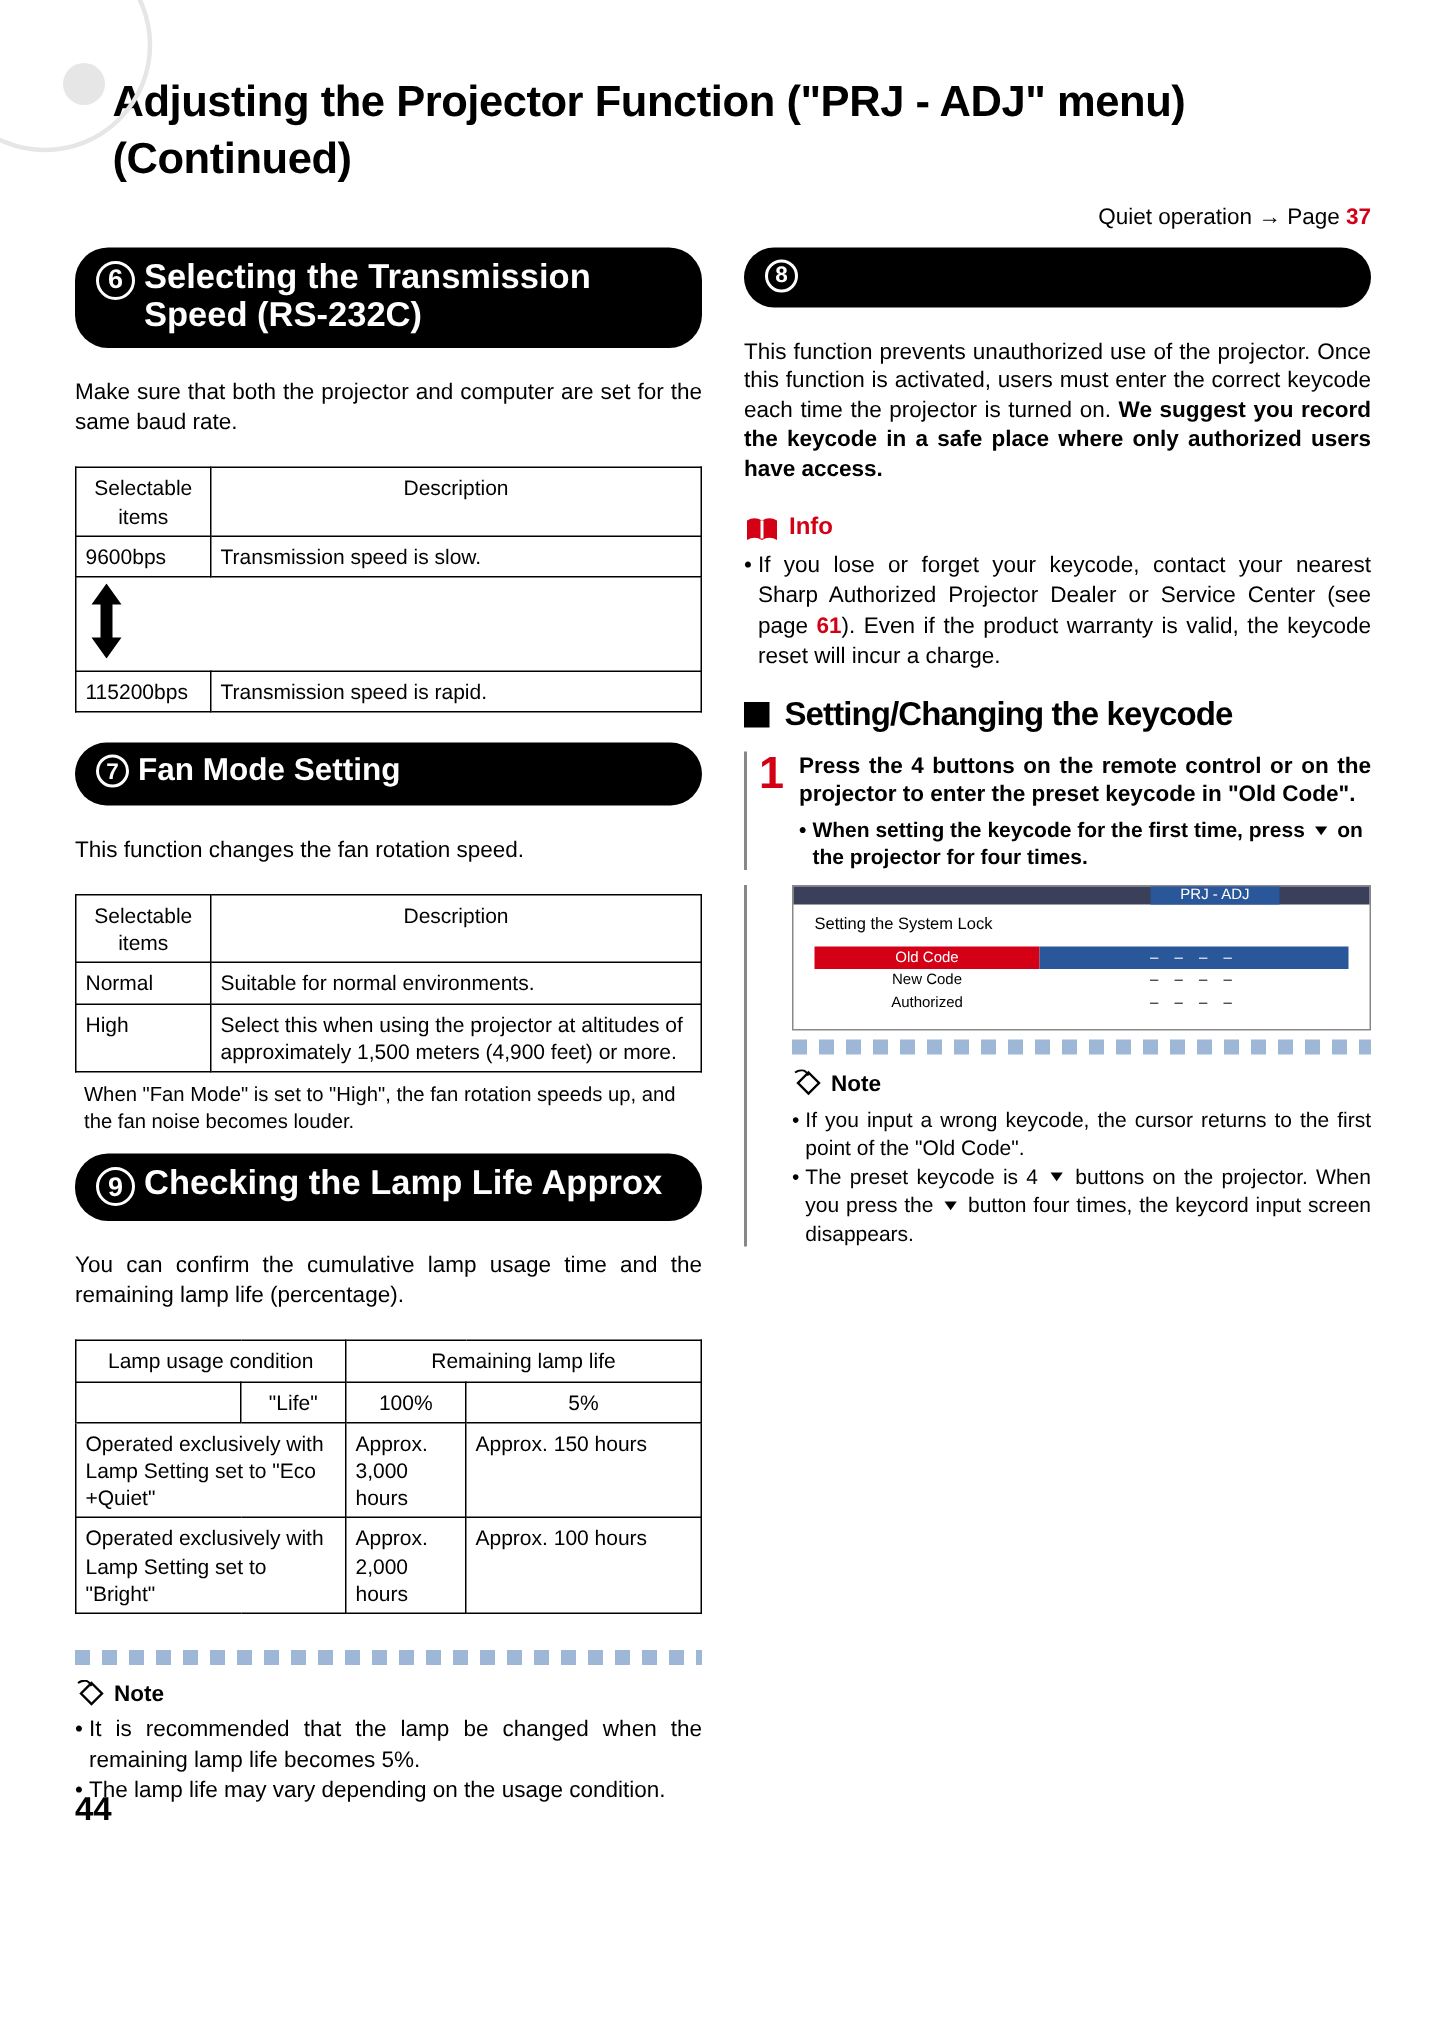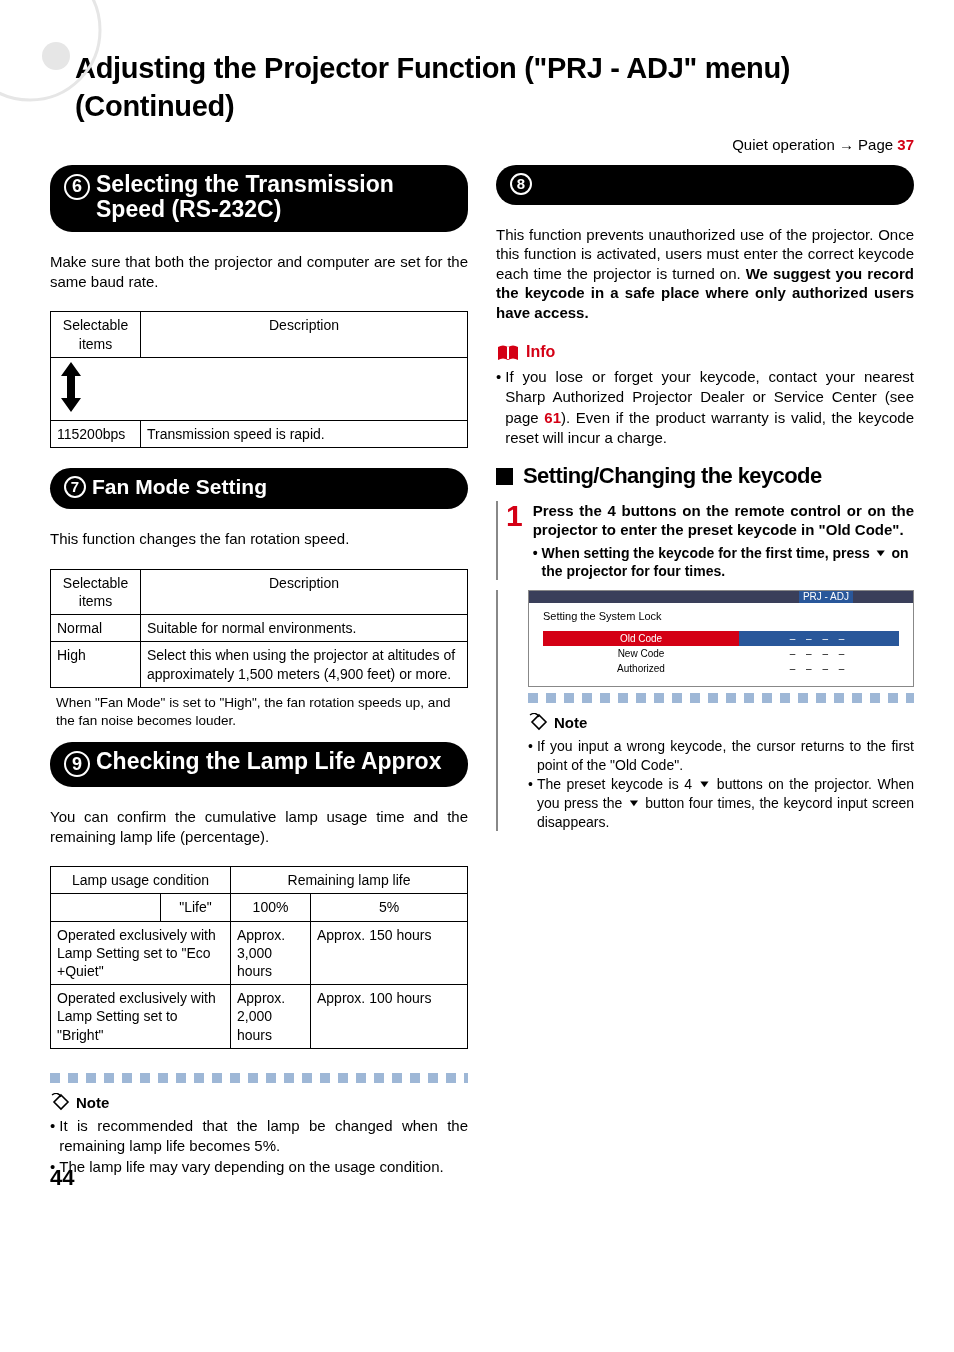--- a/index.html
+++ b/index.html
@@ -35,25 +35,25 @@
   .subhead { display: flex; align-items: center; gap: 10px; margin: 14px 0 10px 0; }
   .subhead .sq { width: 17px; height: 17px; background: #000; }
   .subhead h2 { font-size: 22px; font-weight: bold; letter-spacing: -0.6px; }
   .step { display: flex; gap: 10px; margin: 8px 0; border-left: 2px solid #888; padding-left: 8px; }
   .step .num { color: #d40015; font-size: 30px; font-weight: bold; line-height: 1; }
   .step .txt { flex: 1; }
   .step .txt p { font-weight: bold; text-align: justify; }
   .step .sub-b { font-size: 14px; font-weight: bold; margin-top: 4px; display: flex; gap: 4px; }
   .osd { border: 1px solid #888; margin: 10px 0 6px 22px; font-size: 11px; }
   .osd-top { background: #3a3f5a; height: 12px; position: relative; }
-  .osd-top .prj { background: #29579a; color: #fff; padding: 0 4px; font-size: 10px; position: absolute; right: 60px; top: 0; height: 12px; line-height: 12px; }
+  .osd-top .prj { background: #29579a; color: #fff; padding: 0 20px; font-size: 10px; position: absolute; right: 60px; top: 0; height: 12px; line-height: 12px; }
   .osd-body { padding: 6px 14px 10px 14px; }
   .osd-title { font-size: 11px; margin-bottom: 8px; }
   .osd-row { display: flex; }
-  .osd-row .lab { width: 196px; text-align: center; font-size: 10px; padding: 1px 0; }
+  .osd-row .lab { width: 150px; text-align: center; font-size: 10px; padding: 1px 0; }
   .osd-row .val { font-size: 10px; letter-spacing: 4px; text-align: center; flex: 1; }
   .osd-row.hl .lab { background: #d40015; color: #fff; }
   .osd-row.hl .val-wrap { background: #29579a; color: #fff; flex: 1; text-align: center; }
   .osd-row .val-wrap { flex: 1; text-align: center; }
   .note-hdr { display: flex; align-items: flex-start; gap: 4px; margin: 10px 0 2px 0; }
   .note-hdr svg { width: 22px; height: 18px; }
   .note-hdr .lbl { font-weight: bold; font-size: 15px; }
   .note-sep { height: 10px; background: repeating-linear-gradient(90deg, #9eb7d6 0 10px, #fff 10px 18px); margin-bottom: 2px; }
   .left-bar { border-left: 2px solid #888; padding-left: 8px; }
   .pagenum { position: absolute; bottom: 14px; left: 50px; font-size: 22px; font-weight: bold; }
@@ -84,20 +84,24 @@
         <span class="circnum">6</span>
         <span class="pill-title">Selecting the Transmission Speed (RS-232C)</span>
       </div>
     </div>
     <p class="body-p">Make sure that both the projector and computer are set for the same baud rate.</p>
     <table class="dt">
       <tbody>
           <tr>
             <th style="width:90px">Selectable items</th>
             <th>Description</th>
+          </tr>
+      <tr>
+            <td>9600bps</td>
+            <td>Transmission speed is slow.</td>
           </tr>
       <tr>
             <td colspan="2" class="arrow-cell"><svg viewBox="0 0 28 50">
                 <polygon points="14,0 24,14 18,14 18,36 24,36 14,50 4,36 10,36 10,14 4,14" fill="#000"></polygon>
               </svg></td>
           </tr>
       <tr>
             <td>115200bps</td>
             <td>Transmission speed is rapid.</td>
           </tr>

